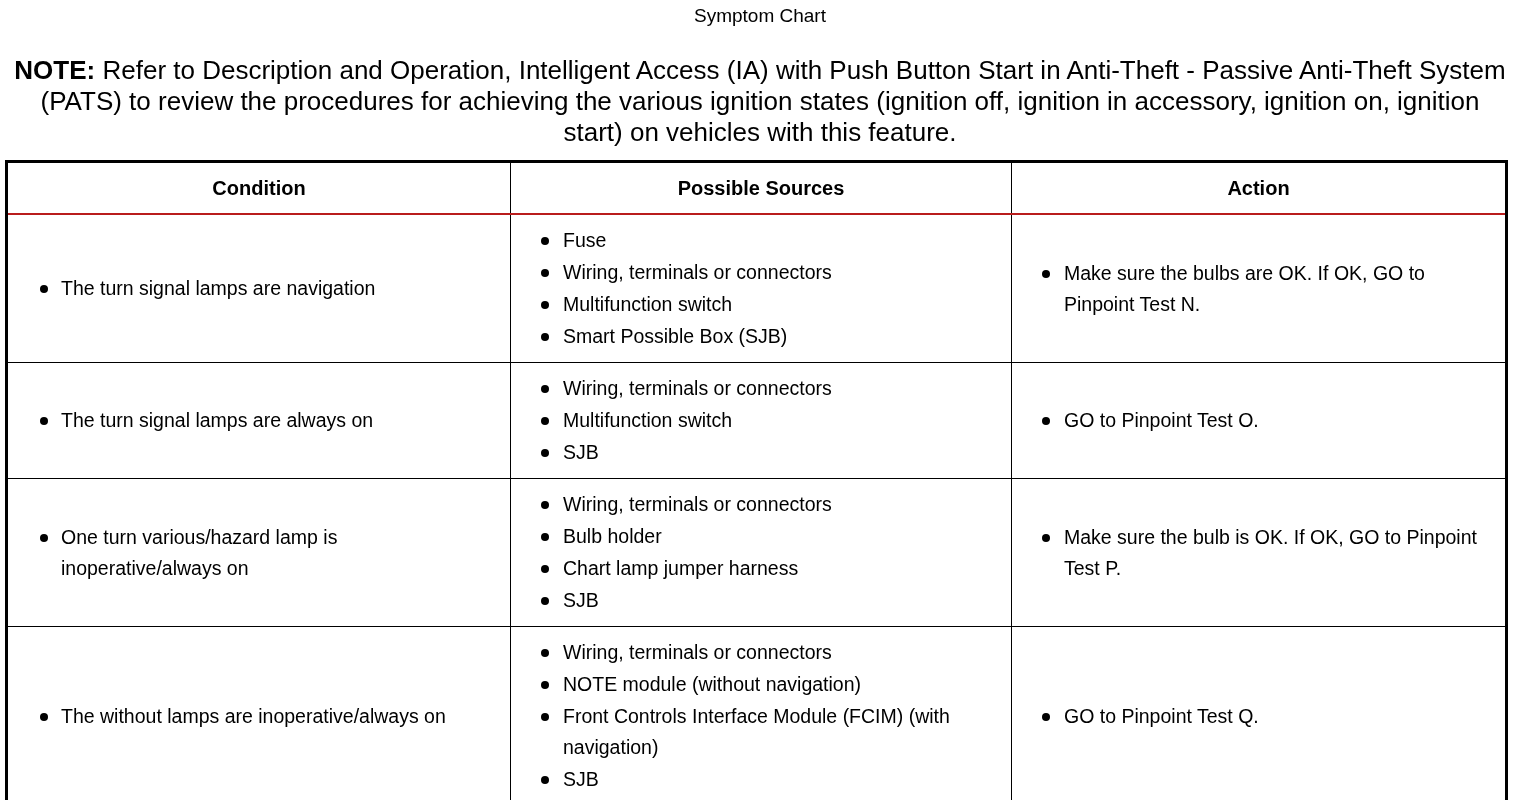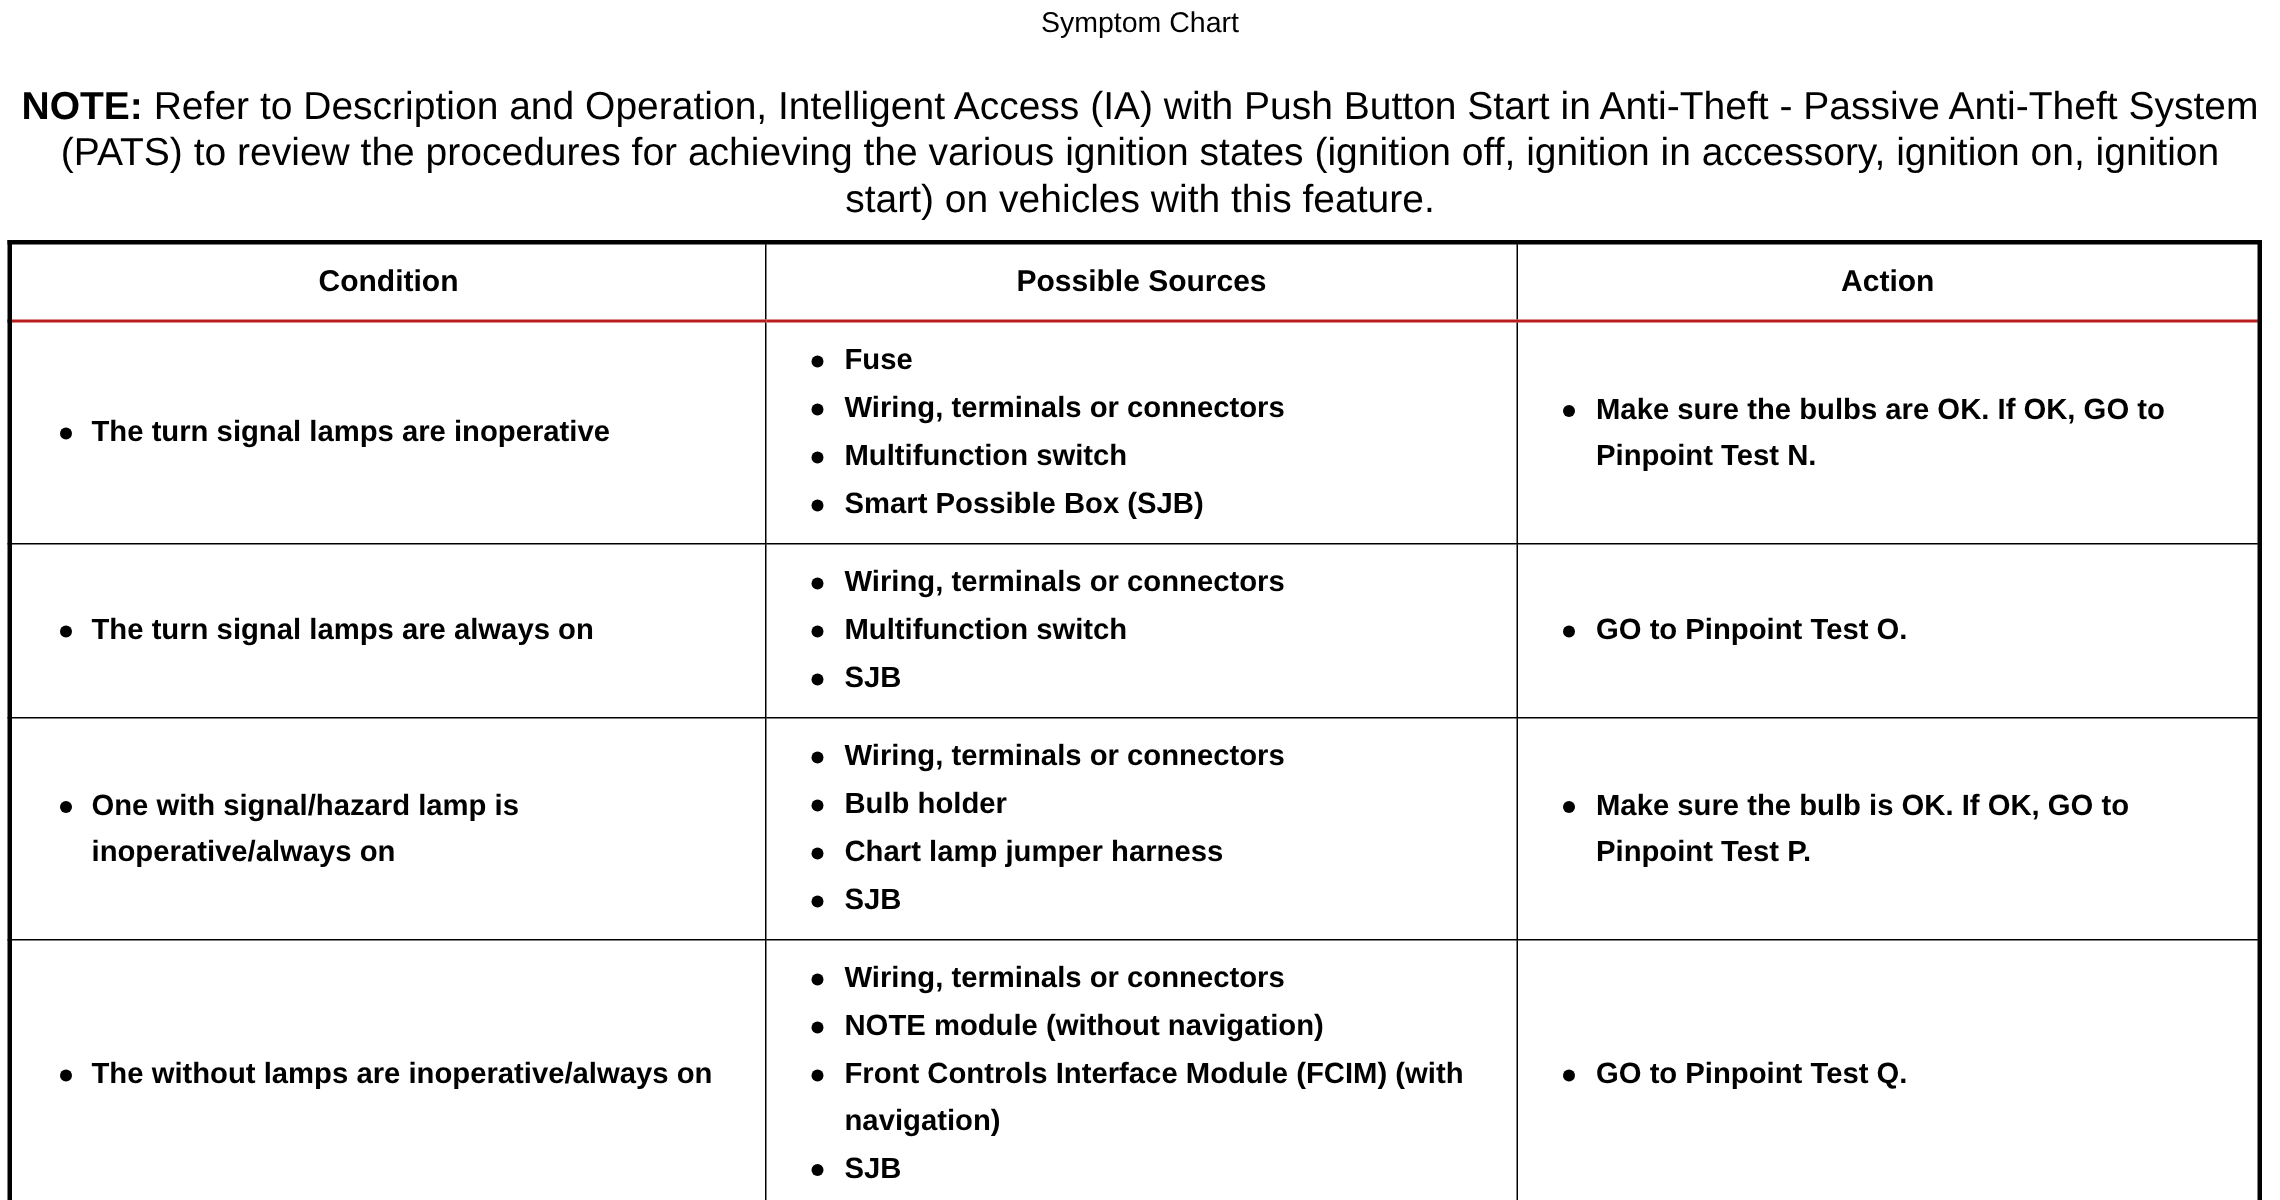--- a/index.html
+++ b/index.html
@@ -85,21 +85,21 @@
   ul.bullets {
     list-style: none;
     margin: 0;
     padding: 0;
   }
   ul.bullets > li {
     position: relative;
     padding-left: 32px;
     font-size: 19.5px;
     line-height: 31px;
-    font-weight: 700;
+    font-weight: 400;
     margin: 0 0 1px 0;
   }
   ul.bullets > li:last-child { margin-bottom: 0; }
   ul.bullets > li::before {
     content: "";
     position: absolute;
     left: 10px;
     top: 12px;
     width: 8px;
     height: 8px;
@@ -152,21 +152,21 @@
         <th>Possible Sources</th>
         <th>Action</th>
       </tr>
     </thead>
     <tbody>
 
       <tr>
         <td class="condition-cell">
           <div class="cell-inner">
             <ul class="bullets">
-              <li>The turn signal lamps are inoperative</li>
+              <li>The turn signal lamps are navigation</li>
             </ul>
           </div>
         </td>
         <td class="sources-cell">
           <div class="cell-inner">
             <ul class="bullets">
               <li>Fuse</li>
               <li>Wiring, terminals or connectors</li>
               <li>Multifunction switch</li>
               <li>Smart Possible Box (SJB)</li>
@@ -205,21 +205,21 @@
               <li>GO to Pinpoint Test O.</li>
             </ul>
           </div>
         </td>
       </tr>
 
       <tr>
         <td class="condition-cell">
           <div class="cell-inner">
             <ul class="bullets">
-              <li>One with signal/hazard lamp is inoperative/always on</li>
+              <li>One turn various/hazard lamp is inoperative/always on</li>
             </ul>
           </div>
         </td>
         <td class="sources-cell">
           <div class="cell-inner">
             <ul class="bullets">
               <li>Wiring, terminals or connectors</li>
               <li>Bulb holder</li>
               <li>Chart lamp jumper harness</li>
               <li>SJB</li>

